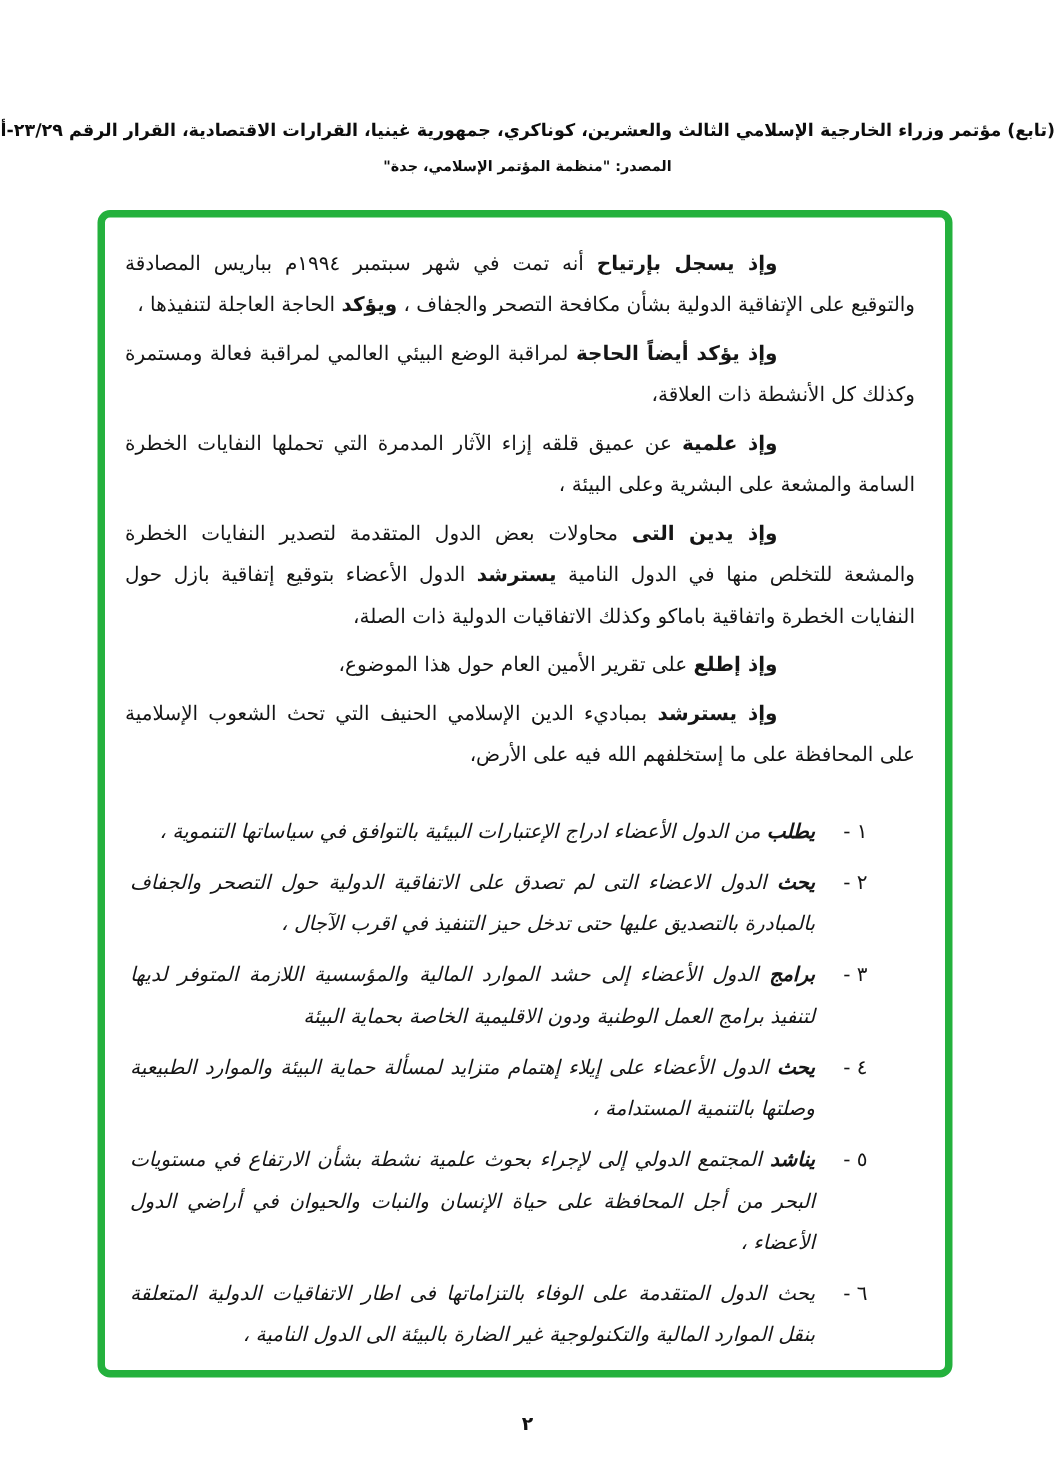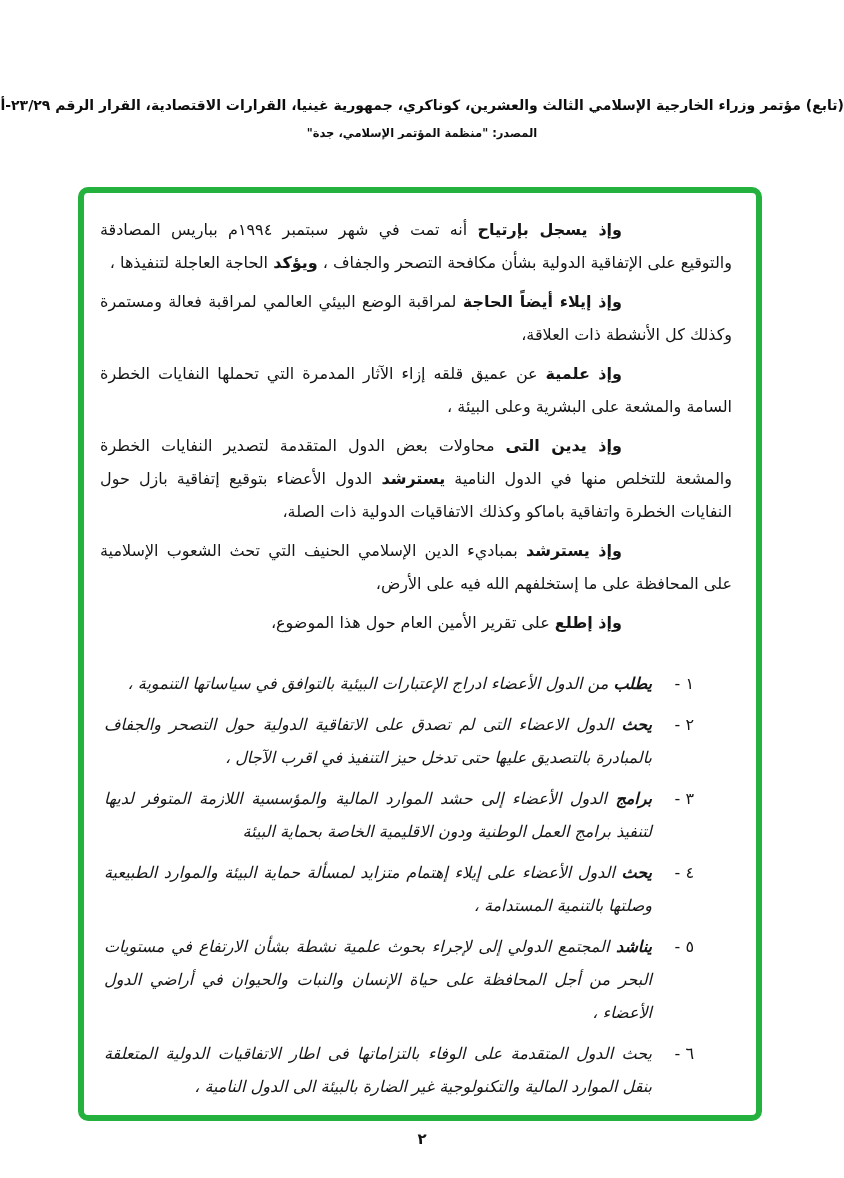--- a/index.html
+++ b/index.html
@@ -18,21 +18,21 @@
     font-size:14px;letter-spacing:0;white-space:nowrap;line-height:22px;
   }
   .doc-header .line2{
     font-size:11.5px;margin-top:9px;line-height:16px;
   }
 
   
   .green-box{
     position:absolute;left:78px;top:168px;width:684px;height:934px;
     box-sizing:border-box;border:6px solid var(--green,#24b13d);
-    border-radius:10px;padding:20px 24px 0 16px;overflow:hidden;background:#fff;margin-top:19px;
+    border-radius:10px;padding:20px 24px 0 16px;overflow:hidden;background:#fff;
   }
 
   .para{
     margin:0 0 6px 0;font-size:16px;line-height:33px;
     text-align:justify;text-align-last:right;text-indent:110px;color:#151515;
   }
   .b{font-weight:bold;}
 
   .op-list{margin-top:28px;padding-right:38px;}
   .item{
@@ -57,25 +57,25 @@
 <div class="page">
 
   <div class="doc-header">
     <div class="line1">(تابع) مؤتمر وزراء الخارجية الإسلامي الثالث والعشرين، كوناكري، جمهورية غينيا، القرارات الاقتصادية، القرار الرقم ٢٣/٢٩-أق</div>
     <div class="line2">المصدر:  "منظمة المؤتمر الإسلامي، جدة"</div>
   </div>
 
   <div class="green-box">
     <div>
         <p class="para"><span class="b">وإذ يسجل بإرتياح</span><span> أنه تمت في شهر سبتمبر ١٩٩٤م بباريس المصادقة والتوقيع على الإتفاقية الدولية بشأن مكافحة التصحر والجفاف ، </span><span class="b">ويؤكد</span><span> الحاجة العاجلة لتنفيذها ،</span></p>
-        <p class="para"><span class="b">وإذ إيلاء أيضاً الحاجة</span><span> لمراقبة الوضع البيئي العالمي لمراقبة فعالة ومستمرة وكذلك كل الأنشطة ذات العلاقة،</span></p>
+        <p class="para"><span class="b">وإذ يؤكد أيضاً الحاجة</span><span> لمراقبة الوضع البيئي العالمي لمراقبة فعالة ومستمرة وكذلك كل الأنشطة ذات العلاقة،</span></p>
         <p class="para"><span class="b">وإذ علمية</span><span> عن عميق قلقه إزاء الآثار المدمرة التي تحملها النفايات الخطرة السامة والمشعة على البشرية وعلى البيئة ،</span></p>
         <p class="para"><span class="b">وإذ يدين التى</span><span> محاولات بعض الدول المتقدمة لتصدير النفايات الخطرة والمشعة للتخلص منها في الدول النامية </span><span class="b">يسترشد</span><span> الدول الأعضاء بتوقيع إتفاقية بازل حول النفايات الخطرة واتفاقية باماكو وكذلك الاتفاقيات الدولية ذات الصلة،</span></p>
+        <p class="para"><span class="b">وإذ إطلع</span><span> على تقرير الأمين العام حول هذا الموضوع،</span></p>
         <p class="para"><span class="b">وإذ يسترشد</span><span> بمباديء الدين الإسلامي الحنيف التي تحث الشعوب الإسلامية على المحافظة على ما إستخلفهم الله فيه على الأرض،</span></p>
-        <p class="para"><span class="b">وإذ إطلع</span><span> على تقرير الأمين العام حول هذا الموضوع،</span></p>
       </div>
     <div class="op-list">
         <div class="item">
           <div class="num">١ -</div>
           <div class="txt"><span class="b">يطلب</span><span> من الدول الأعضاء ادراج الإعتبارات البيئية بالتوافق في سياساتها التنموية ،</span></div>
         </div>
         <div class="item">
           <div class="num">٢ -</div>
           <div class="txt"><span class="b">يحث</span><span> الدول الاعضاء التى لم تصدق على الاتفاقية الدولية حول التصحر والجفاف بالمبادرة بالتصديق عليها حتى تدخل حيز التنفيذ في اقرب الآجال ،</span></div>
         </div>

